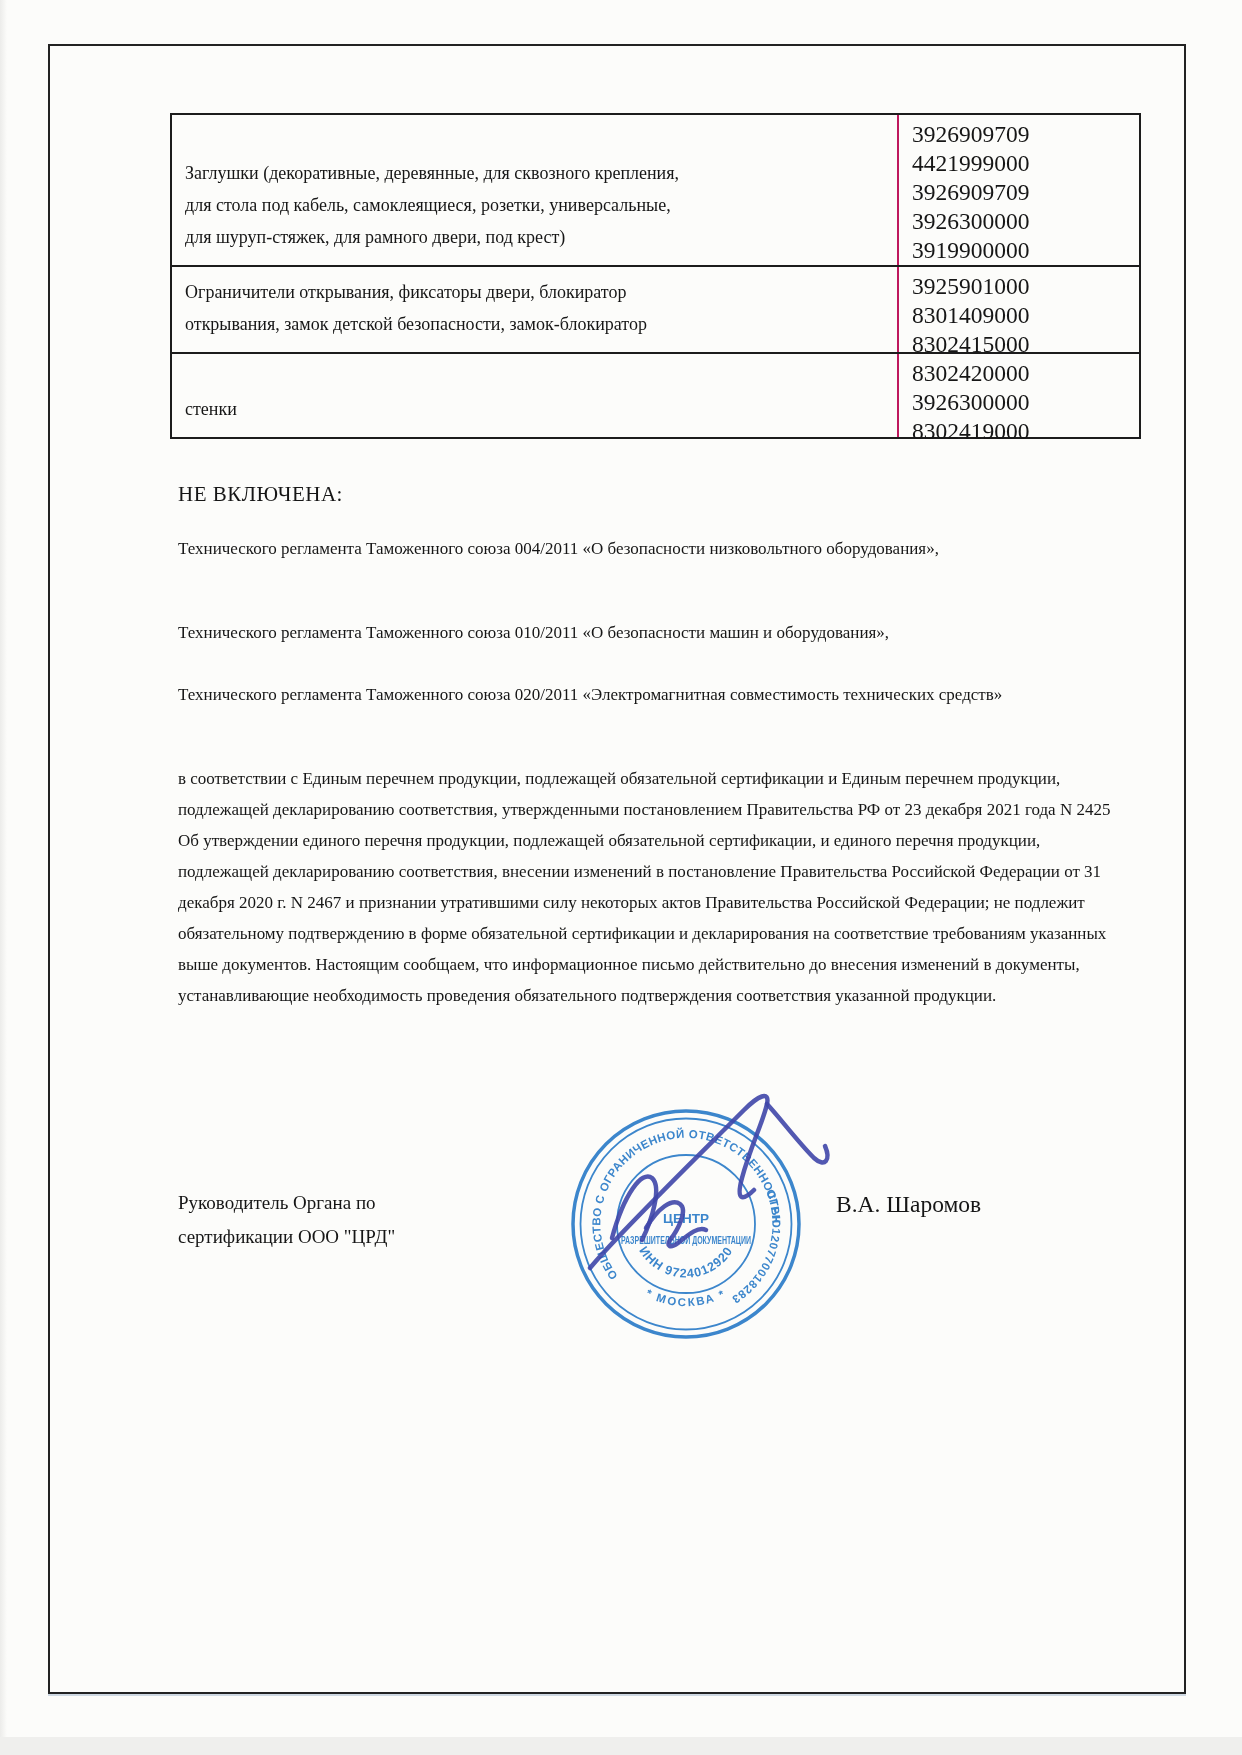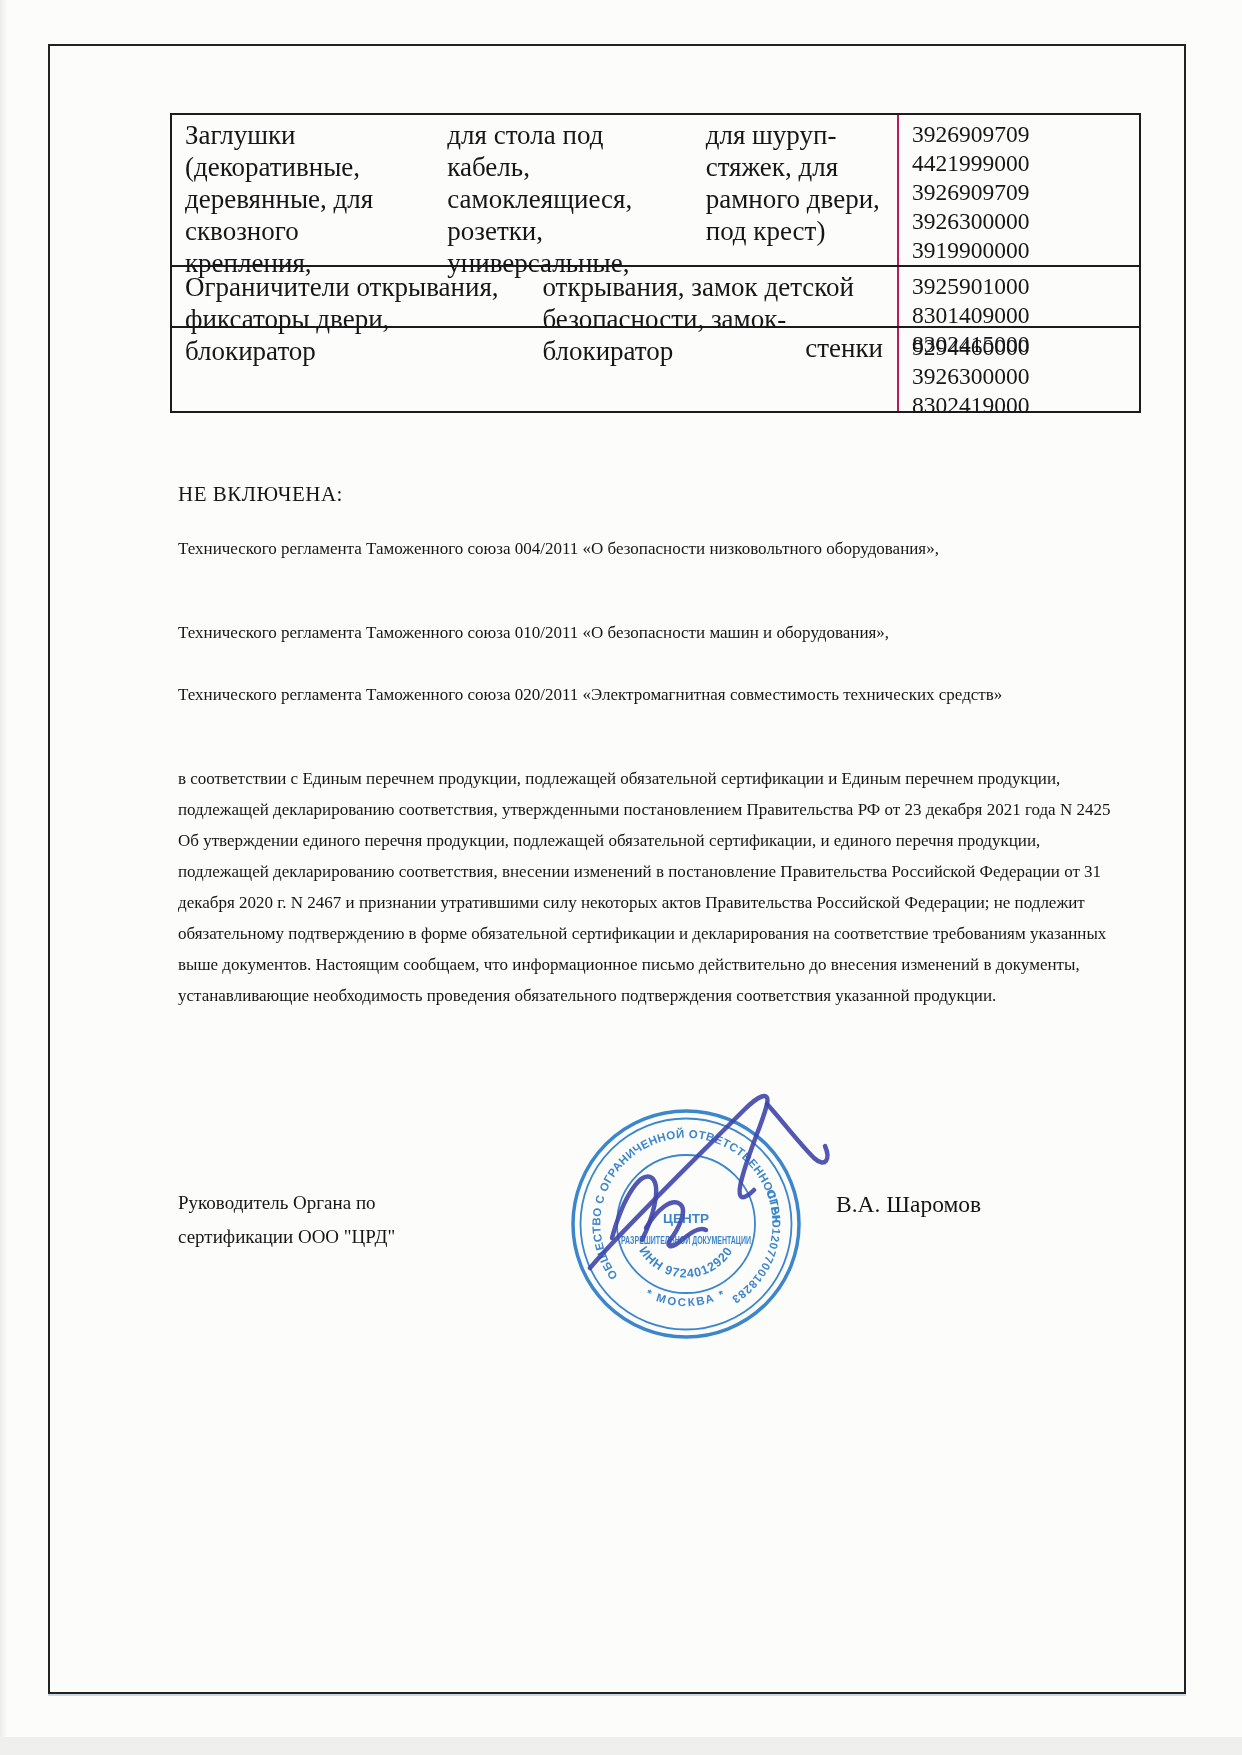--- a/index.html
+++ b/index.html
@@ -18,28 +18,28 @@
   }
   
   .doc-table{
     position:absolute;left:170px;top:113px;width:971px;
     border:2px solid #1c1c1c;box-sizing:border-box;background:transparent;
   }
   .trow{display:flex;box-sizing:border-box;}
   .trow + .trow{border-top:2px solid #1c1c1c;}
   .tcell{box-sizing:border-box;}
   .tcell.desc{
-    width:725px;display:flex;flex-direction:row;justify-content:flex-end;
-    padding:4px 14px 12px 13px;font-size:27px;line-height:32px;gap:32px;
+    width:725px;display:flex;flex-direction:column;justify-content:flex-end;
+    padding:4px 14px 12px 13px;font-size:18px;line-height:32px;
   }
   .tcell.codes{
     flex:1;border-left:2px solid #be185d;
     padding:5px 0 0 13px;font-size:23.5px;line-height:29px;
   }
-  .r1{height:150px;} .r2{height:61px;} .r3{height:85px;}
+  .r1{height:150px;} .r2{height:87px;} .r3{height:85px;}
   
   .abs{position:absolute;left:178px;}
   .heading{top:482px;font-size:21px;letter-spacing:.5px;}
   .para{width:940px;font-size:17px;line-height:33px;}
   .p1{top:532px;} .p2{top:616px;} .p3{top:678px;}
   .p4{top:747px;line-height:31px;width:944px;margin-top:16px;}
   .sig-role{top:1186px;font-size:19px;line-height:34px;}
   .sig-name{left:836px;top:1191px;font-size:23.5px;position:absolute;}
   
   .stamp-svg{position:absolute;left:566px;top:1104px;width:240px;height:240px;opacity:.93;}
@@ -80,21 +80,21 @@
         <div>3925901000</div>
         <div>8301409000</div>
         <div>8302415000</div>
       </div>
     </div>
     <div class="trow r3">
       <div class="tcell desc">
         <div>стенки</div>
       </div>
       <div class="tcell codes">
-        <div>9294460000</div>
+        <div>8302420000</div>
         <div>3926300000</div>
         <div>8302419000</div>
       </div>
     </div>
   </div>
 
   <div class="abs heading">НЕ ВКЛЮЧЕНА:</div>
   <div class="abs para p1">Технического регламента Таможенного союза 004/2011 «О безопасности низковольтного оборудования»,</div>
   <div class="abs para p2">Технического регламента Таможенного союза 010/2011 «О безопасности машин и оборудования»,</div>
   <div class="abs para p3">Технического регламента Таможенного союза 020/2011 «Электромагнитная совместимость технических средств»</div>

